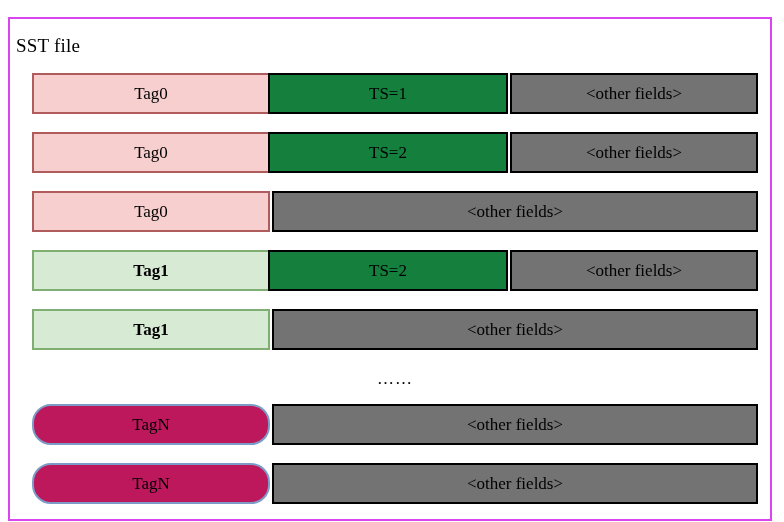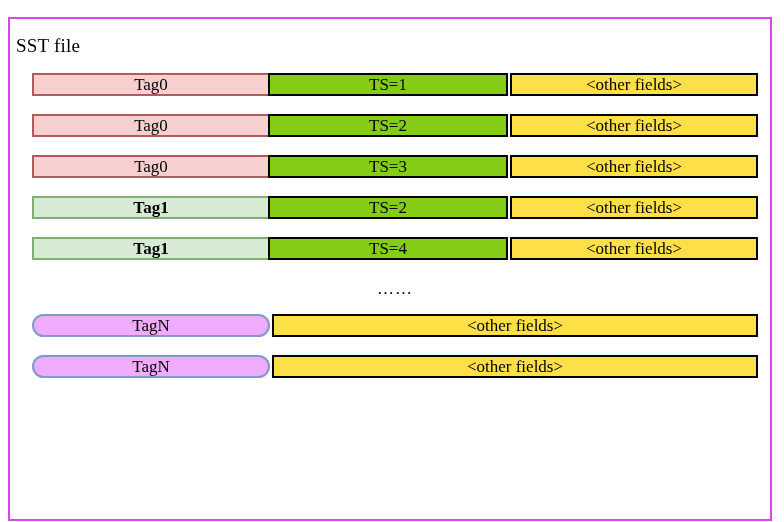--- a/index.html
+++ b/index.html
@@ -39,21 +39,21 @@
 
   .rows {
     position: absolute;
     left: 0;
     top: 54px;
     width: 100%;
   }
 
   .record-row {
     position: relative;
-    height: 23px;
+    height: 41px;
     margin-bottom: 18px;
     display: flex;
     align-items: stretch;
     padding-left: 22px;
     padding-right: 12px;
     box-sizing: border-box;
   }
 
   .cell {
     box-sizing: border-box;
@@ -69,41 +69,41 @@
     width: 238px;
     flex: 0 0 238px;
     border: 2px solid #000000;
   }
   .cell-ts {
     width: 240px;
     flex: 0 0 240px;
     border: 2px solid #000000;
     border-left-width: 2px;
     margin-left: -2px;
-    background: #84cc16;
+    background: #15803d;
   }
   .cell-other {
     flex: 1 1 auto;
     border: 2px solid #000000;
     margin-left: 2px;
-    background: #fde047;
+    background: #737373;
     text-align: center;
   }
 
   .tag-pink {
     background: #f8cfcf;
     border-color: #b05c5c;
   }
   .tag-green {
     background: #d6ead4;
     border-color: #7fae72;
     font-weight: bold;
   }
   .tag-blue {
-    background: #f0abfc;
+    background: #be185d;
     border-color: #7c9bc6;
     border-radius: 19px;
   }
 
   .ellipsis-row {
     position: relative;
     height: 22px;
     margin-bottom: 14px;
     display: flex;
     align-items: center;
@@ -133,31 +133,29 @@
         <div class="cell cell-ts">TS=1</div>
         <div class="cell cell-other">&lt;other fields&gt;</div>
       </div>
       <div class="record-row">
         <div class="cell cell-tag tag-pink">Tag0</div>
         <div class="cell cell-ts">TS=2</div>
         <div class="cell cell-other">&lt;other fields&gt;</div>
       </div>
       <div class="record-row">
         <div class="cell cell-tag tag-pink">Tag0</div>
-        <div class="cell cell-ts">TS=3</div>
         <div class="cell cell-other">&lt;other fields&gt;</div>
       </div>
       <div class="record-row">
         <div class="cell cell-tag tag-green">Tag1</div>
         <div class="cell cell-ts">TS=2</div>
         <div class="cell cell-other">&lt;other fields&gt;</div>
       </div>
       <div class="record-row">
         <div class="cell cell-tag tag-green">Tag1</div>
-        <div class="cell cell-ts">TS=4</div>
         <div class="cell cell-other">&lt;other fields&gt;</div>
       </div>
       <div class="ellipsis-row">
         <div class="ellipsis-inner">……</div>
       </div>
       <div class="record-row">
         <div class="cell cell-tag tag-blue">TagN</div>
         <div class="cell cell-other">&lt;other fields&gt;</div>
       </div>
       <div class="record-row">

